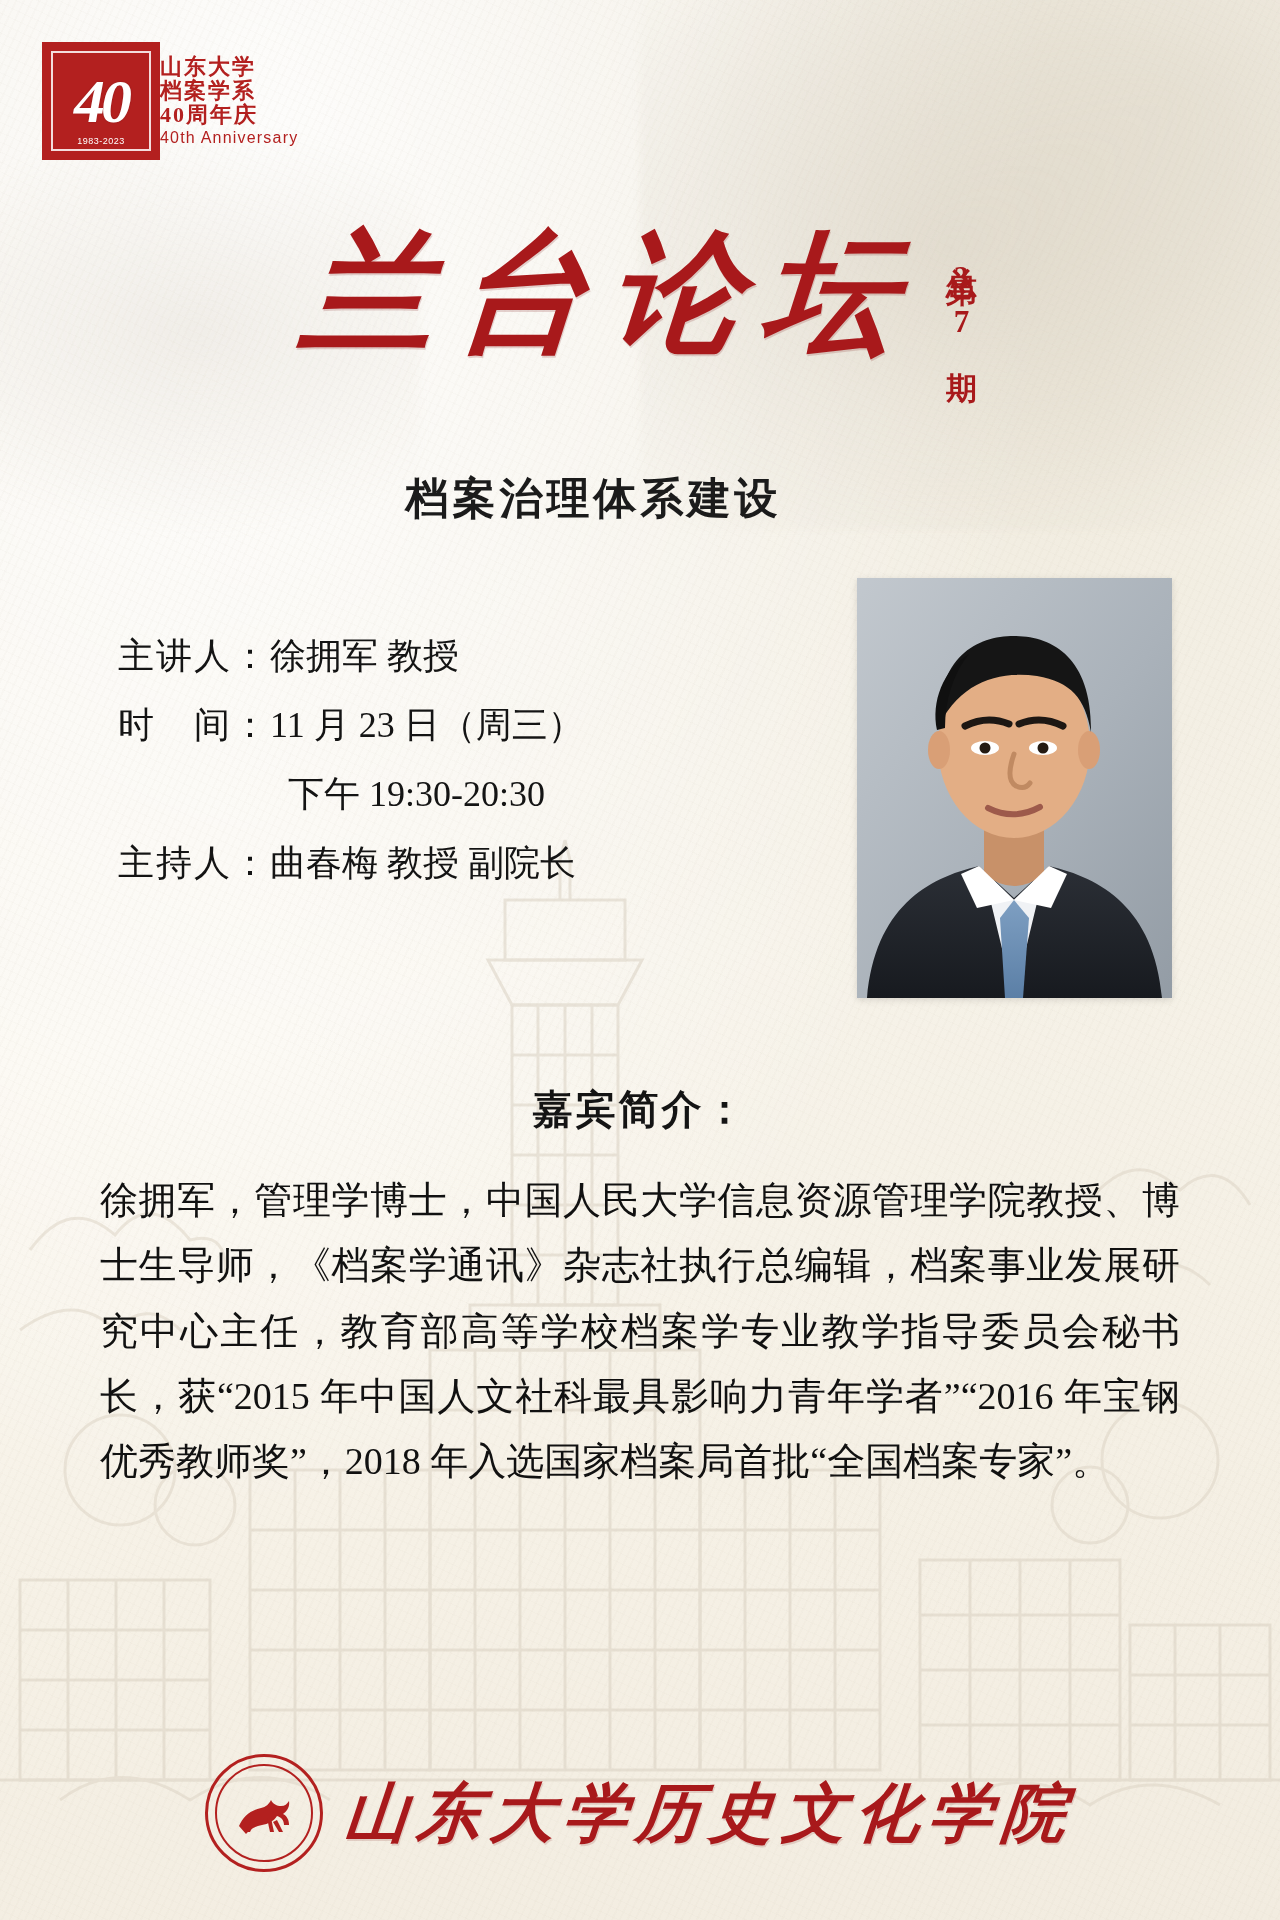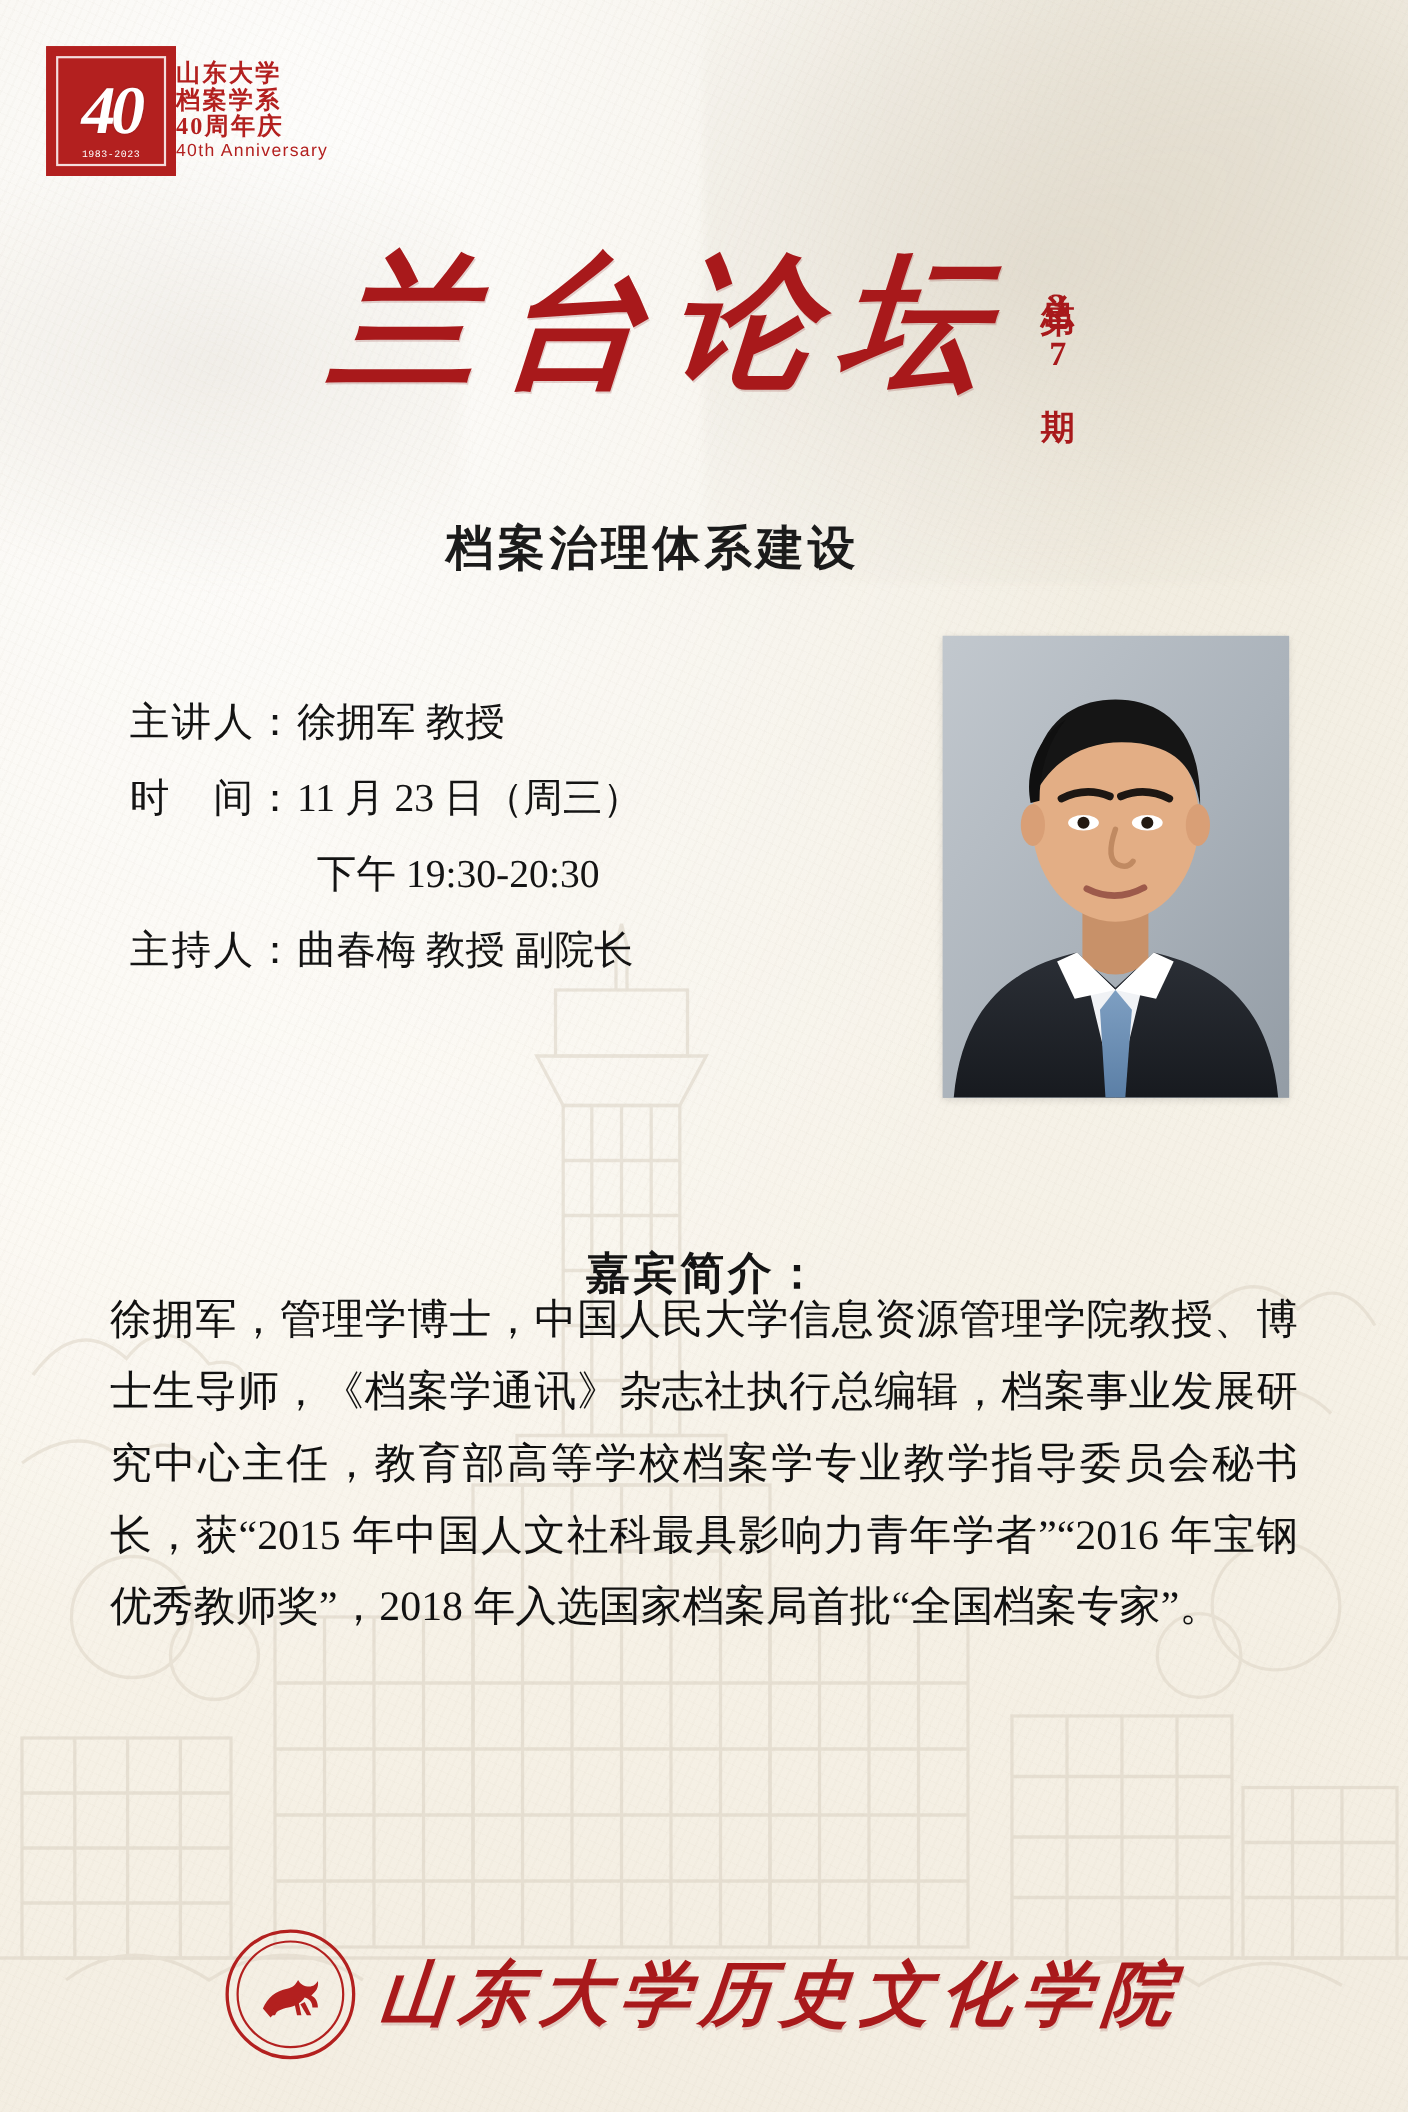--- a/index.html
+++ b/index.html
@@ -110,21 +110,21 @@
   }
   .logo-seal .years {
     position: absolute;
     bottom: 9px;
     left: 0;
     right: 0;
     text-align: center;
     color: #fff;
     font-size: 9px;
     letter-spacing: 0.5px;
-    font-family: Liberation Mono, monospace;
+    font-family: Liberation Sans, sans-serif;
   }
   .logo-text {
     color: #b3201f;
     font-family: "Liberation Serif", "DejaVu Serif", serif;
     font-weight: bold;
     line-height: 1.08;
   }
   .logo-text .l1, .logo-text .l2, .logo-text .l3 {
     font-size: 22px;
     letter-spacing: 2px;
@@ -219,21 +219,21 @@
     height: 420px;
     overflow: hidden;
     background: linear-gradient(165deg, #b9bfc6 0%, #aeb6bd 45%, #9aa3ac 100%);
     box-shadow: 0 2px 7px rgba(0,0,0,0.12);
   }
   .portrait svg { display:block; width: 100%; height: 100%; }
 
   
   .bio-heading {
     position: absolute;
-    top: 1130px;
+    top: 1082px;
     left: 0;
     width: 1280px;
     text-align: center;
     font-size: 40px;
     font-weight: bold;
     color: #141414;
     letter-spacing: 3px;
   }
   .bio-body {
     position: absolute;

